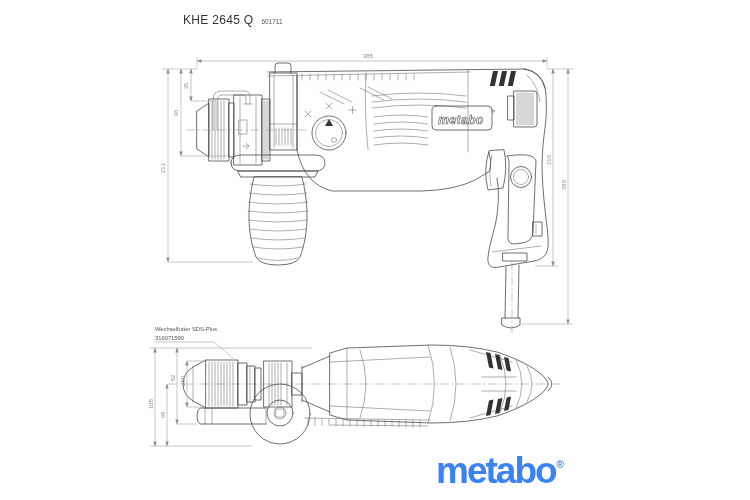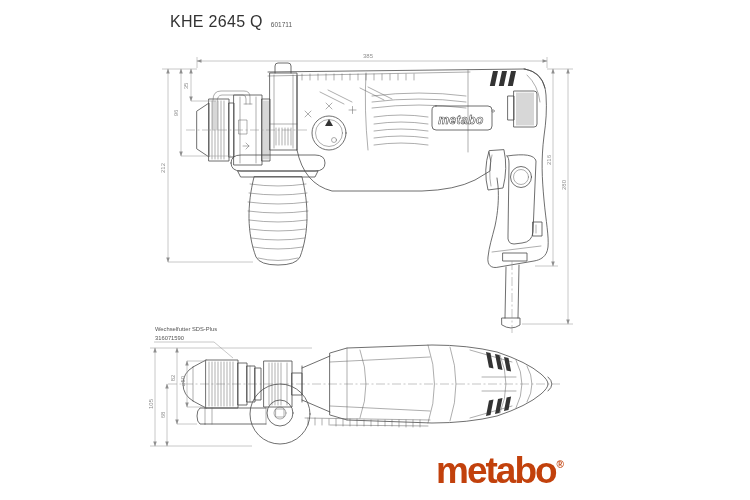--- a/index.html
+++ b/index.html
@@ -1,21 +1,21 @@
 <!DOCTYPE html>
 <html><head>
 <meta charset="utf-8">
 <style>
   html,body{margin:0;padding:0;background:#fff;}
   .canvas{position:relative;width:750px;height:500px;background:#fff;overflow:hidden;
           font-family:"Liberation Sans",sans-serif;}
   .title-row{position:absolute;left:170px;top:13px;display:flex;align-items:baseline;gap:8px;}
-  .model{font-size:16px;color:#333;letter-spacing:.3px;}
+  .model{font-size:12px;color:#333;letter-spacing:.3px;margin-left:13px;}
   .artno{font-size:6.5px;color:#555;}
-  .logo{position:absolute;left:436px;top:452px;color:#c2410c;font-weight:bold;
+  .logo{position:absolute;left:436px;top:452px;color:#3b82f6;font-weight:bold;
         font-size:37px;letter-spacing:-2px;line-height:1;}
   .logo sup{font-size:10px;letter-spacing:0;position:relative;top:-2px;left:1px;}
   svg{position:absolute;left:0;top:0;}
   .o{fill:none;stroke:#4a4a4a;stroke-width:.8;stroke-linejoin:round;stroke-linecap:round;}
   .t{fill:none;stroke:#5d5d5d;stroke-width:.5;stroke-linejoin:round;stroke-linecap:round;}
   .d{fill:none;stroke:#9a9a9a;stroke-width:.55;}
   .dm{marker-start:url(#ar);marker-end:url(#ar);}
   .dk{fill:#333;stroke:none;}
   .cl{fill:none;stroke:#8a8a8a;stroke-width:.5;stroke-dasharray:9 2.5 2 2.5;}
   text.dt{font-family:"Liberation Sans",sans-serif;font-size:6px;fill:#8f8f8f;}

